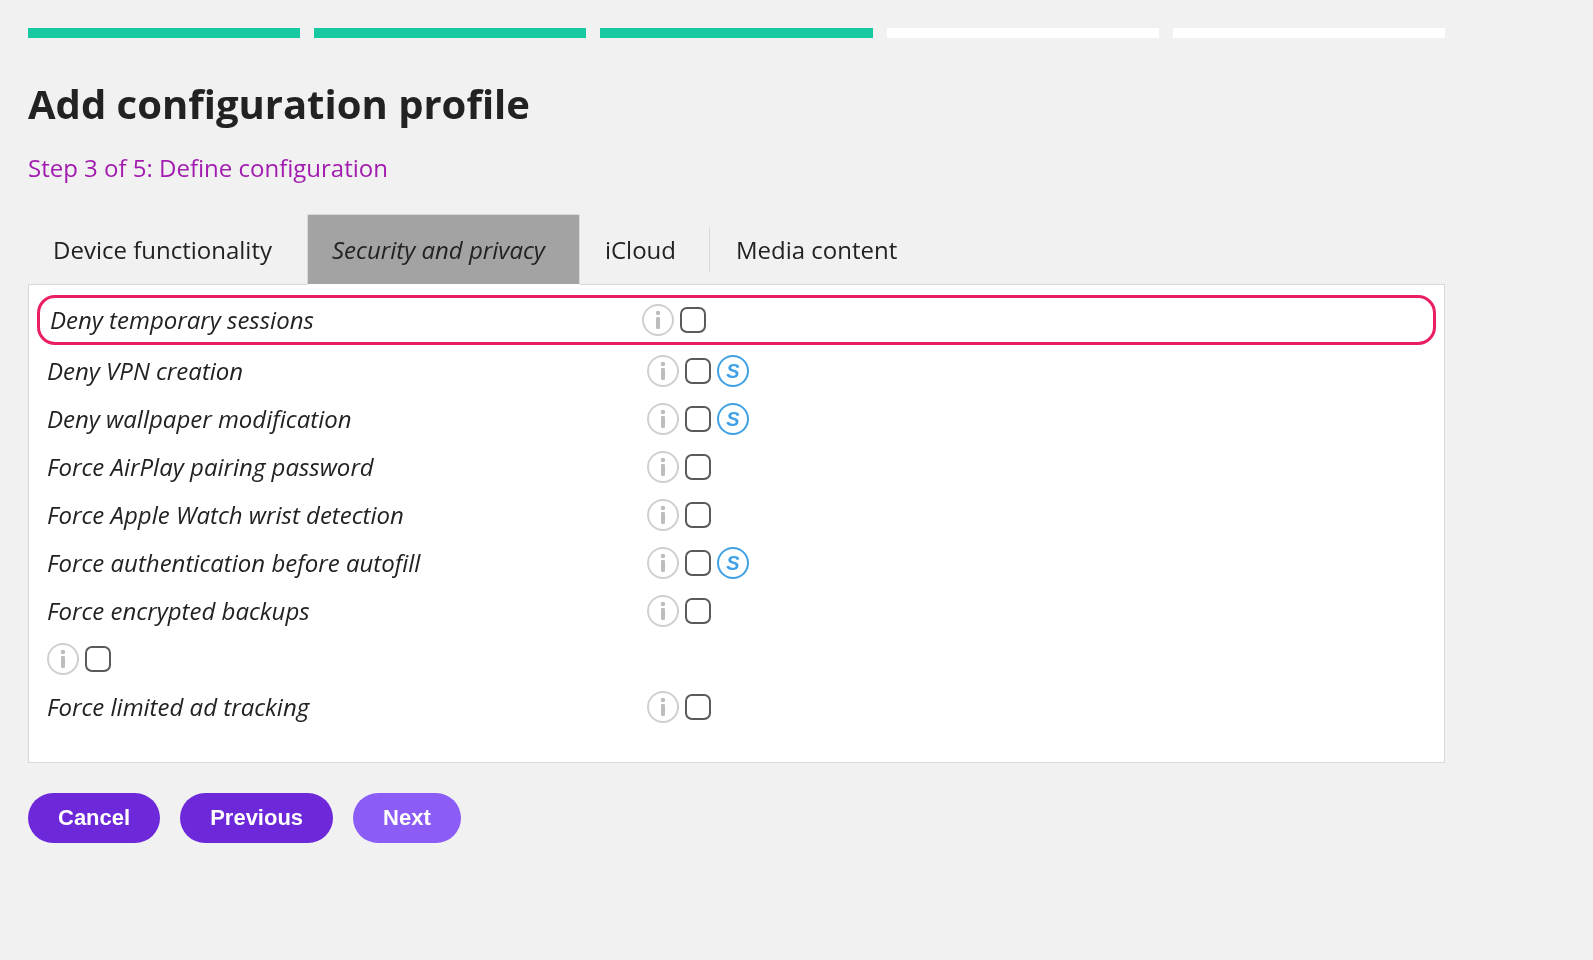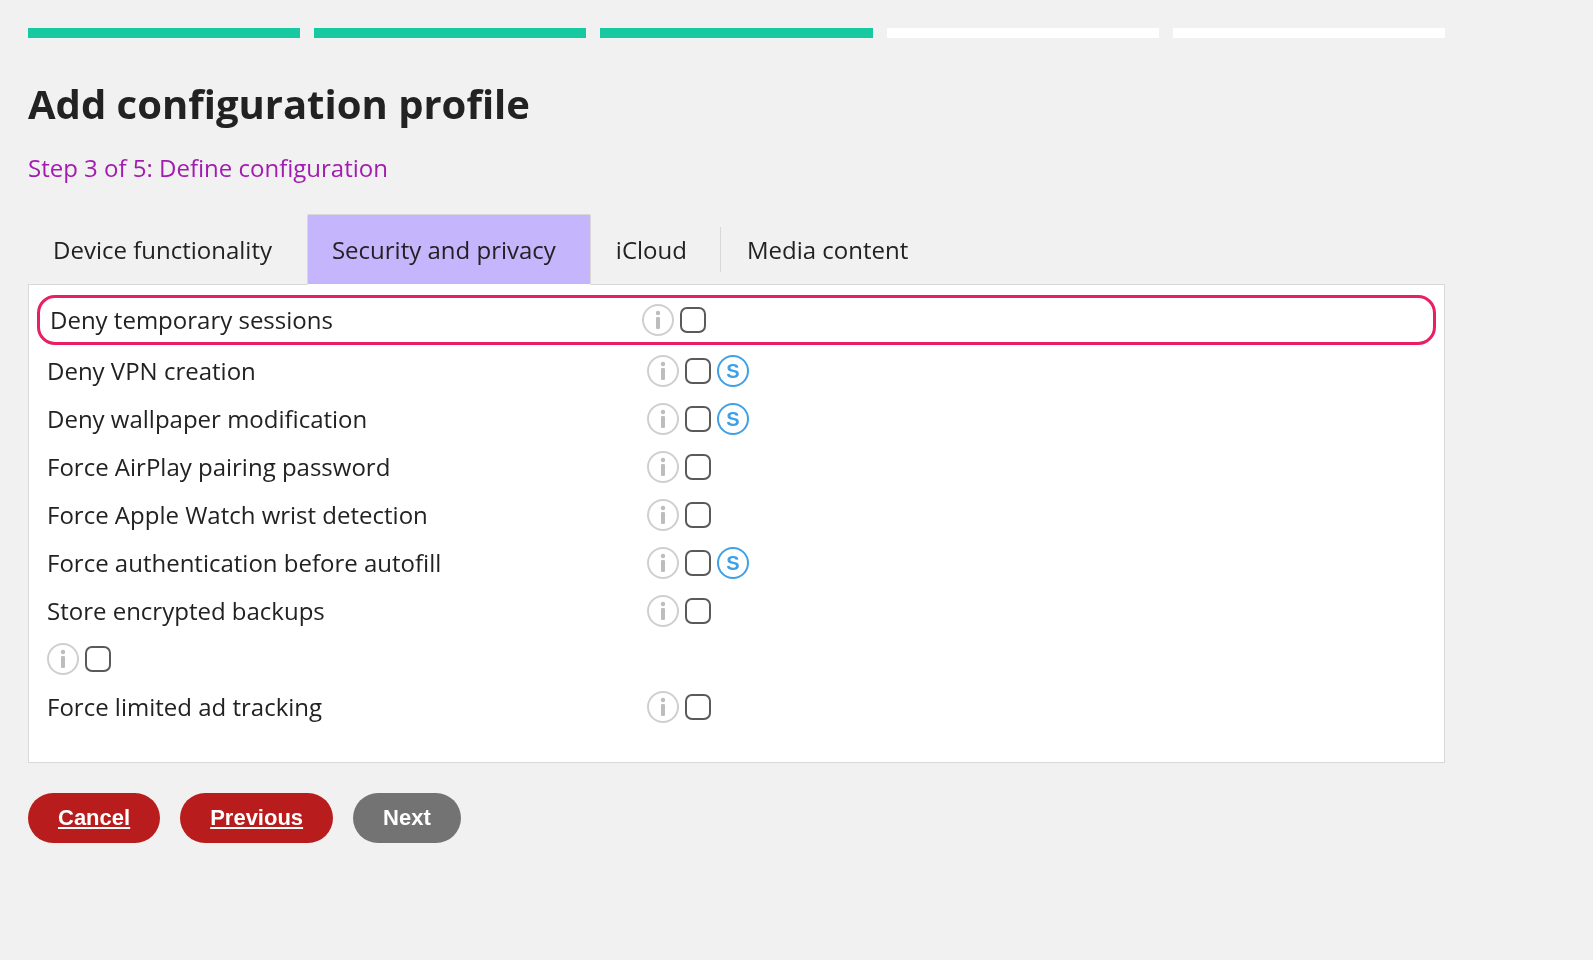--- a/index.html
+++ b/index.html
@@ -56,35 +56,37 @@
   .tab.divider::after {
     content: "";
     position: absolute;
     right: 0;
     top: 12px;
     bottom: 12px;
     width: 1px;
     background: #d8d8d8;
   }
   .tab.active {
-    background: #c4b5fd;
+    background: #a3a3a3;
     border: 1px solid #d8d8d8;
     border-bottom: 1px solid #fff;
     margin-bottom: -1px;
     border-top-left-radius: 2px;
     border-top-right-radius: 2px;
+    font-style: italic;
   }
   .panel {
     background: #ffffff;
     margin: 0 28px;
     border: 1px solid #d8d8d8;
     border-top: none;
     padding: 8px 0 0 0;
     height: 478px;
     overflow: hidden;
+    font-style: italic;
   }
   .row {
     display: flex;
     align-items: center;
     padding: 6px 16px 6px 18px;
     min-height: 48px;
   }
   .row.highlight {
     border: 3px solid #e91e63;
     border-radius: 18px;
@@ -145,22 +147,22 @@
   }
   .btn {
     border: none;
     border-radius: 999px;
     padding: 12px 30px;
     font-size: 22px;
     font-weight: 600;
     cursor: pointer;
     color: #fff;
   }
-  .btn.gray { background: #b91c1c; text-decoration: underline; }
-  .btn.blue { background: #737373; }
+  .btn.gray { background: #6d28d9; }
+  .btn.blue { background: #8b5cf6; }
 </style>
 </head>
 <body>
 
 <div class="page">
 
   <div class="progress-bar" id="progress-bar">
       <div class="progress-seg done"></div>
       <div class="progress-seg done"></div>
       <div class="progress-seg done"></div>
@@ -249,21 +251,21 @@
             <svg viewBox="0 0 8 20">
               <circle cx="4" cy="3" r="2.2" fill="currentColor"></circle>
               <rect x="2" y="7" width="4" height="12" rx="1.2" fill="currentColor"></rect>
             </svg>
           </span>
           <span class="check" role="checkbox" aria-checked="false"></span>
           <span class="s-badge">S</span>
         </div>
       </div>
       <div class="row">
-        <div class="row-label">Store encrypted backups</div>
+        <div class="row-label">Force encrypted backups</div>
         <div class="controls">
           <span class="info-icon">
             <svg viewBox="0 0 8 20">
               <circle cx="4" cy="3" r="2.2" fill="currentColor"></circle>
               <rect x="2" y="7" width="4" height="12" rx="1.2" fill="currentColor"></rect>
             </svg>
           </span>
           <span class="check" role="checkbox" aria-checked="false"></span>
         </div>
       </div>

